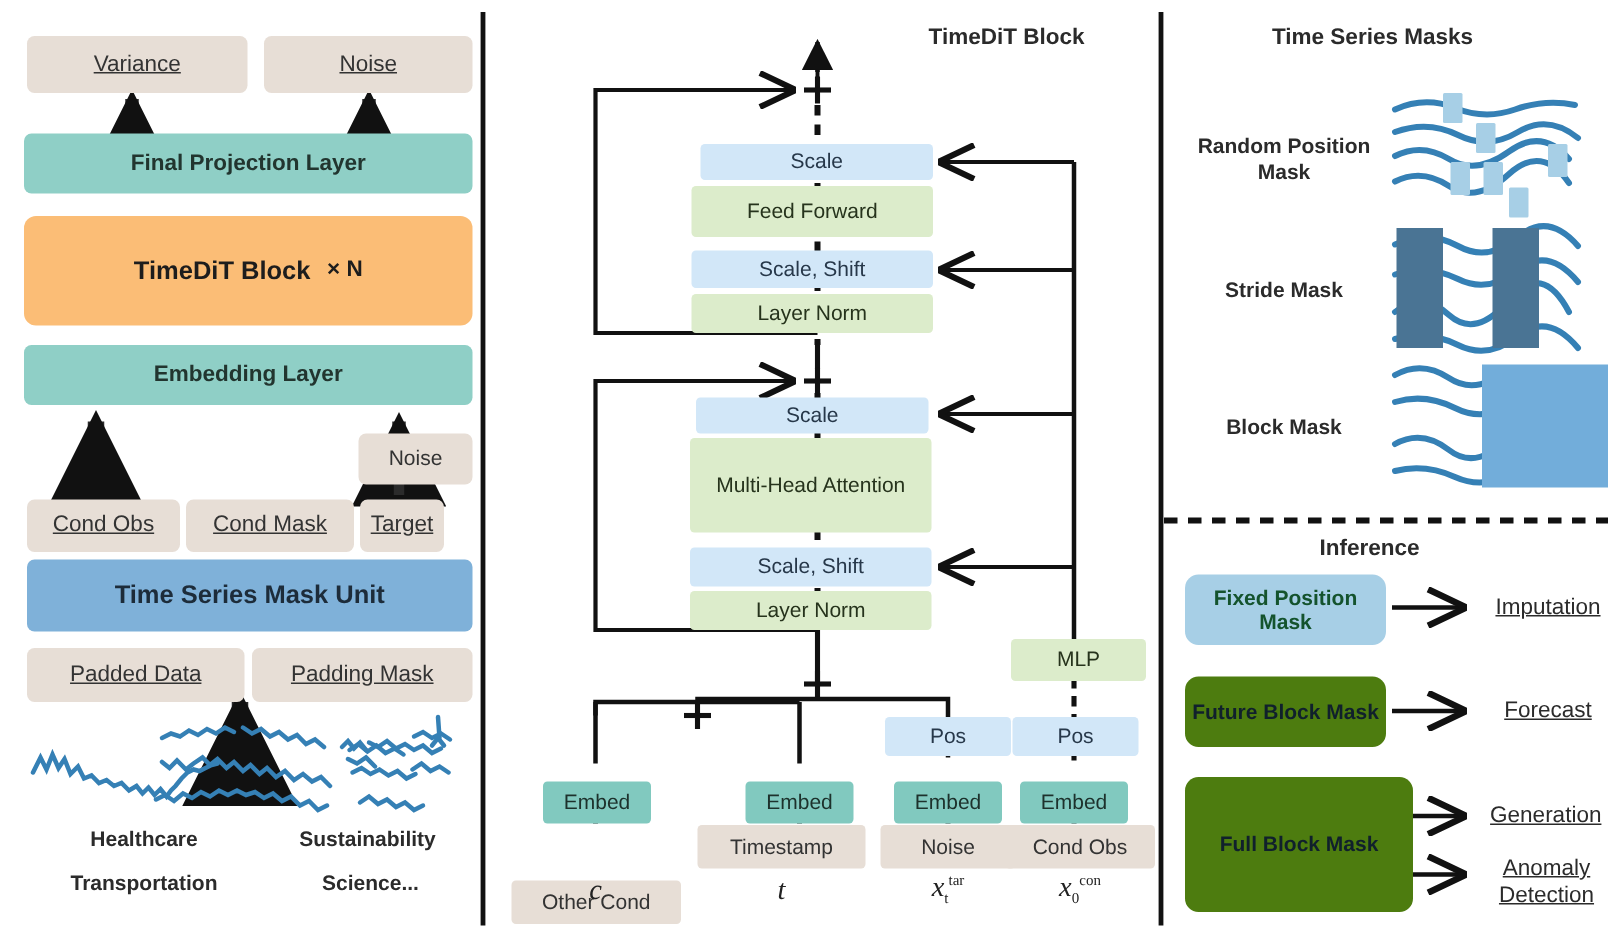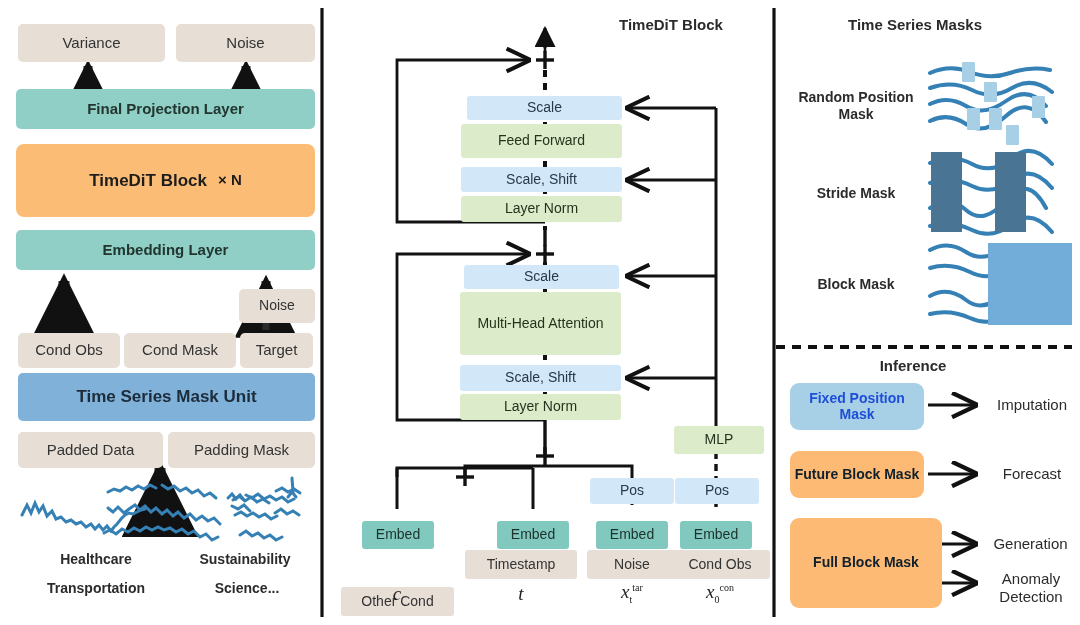--- a/index.html
+++ b/index.html
@@ -10,27 +10,27 @@
   
   .box{position:absolute;display:flex;align-items:center;justify-content:center;
        text-align:center;border-radius:5px;line-height:1.12;box-sizing:border-box;}
   .tan{background:#e7ded6;color:#333;}
   .teal{background:#8fcfc6;color:#22352f;}
   .orange{background:#fbbd76;color:#1d1d1d;}
   .blue{background:#7fb1d9;color:#1d2c3a;}
   .lblue{background:#d2e7f8;color:#27384a;}
   .green{background:#dceccb;color:#26331c;}
   .embedteal{background:#81c9bf;color:#1d312c;margin-top:12px;}
-  .inf-l{background:#a7cfe6;color:#1d4ed8;border-radius:9px;}
-  .inf-m{background:#fdba74;color:#10202c;border-radius:9px;}
+  .inf-l{background:#a7cfe6;color:#14532d;border-radius:9px;}
+  .inf-m{background:#4d7c0f;color:#10202c;border-radius:9px;}
   .b14{font-size:14px;font-weight:bold;}
   .b15{font-size:15px;font-weight:bold;}
   .b17{font-size:17px;font-weight:bold;}
   .r14{font-size:14px;font-weight:500;}
-  .r15{font-size:15px;font-weight:500;}
+  .r15{font-size:15px;font-weight:500;text-decoration:underline;}
 
   .label{position:absolute;display:flex;align-items:center;justify-content:center;
          text-align:center;line-height:1.2;}
 
   svg.ov{position:absolute;left:0;top:0;width:1080px;height:625px;overflow:visible;}
 
   .mathlbl{position:absolute;font-family:"Liberation Serif",serif;font-style:italic;
            font-size:19px;color:#222;text-align:center;}
   .mathlbl sup{font-size:10px;font-style:normal;}
   .mathlbl sub{font-size:10px;font-style:normal;}
@@ -190,21 +190,21 @@
   <div class="box tan r14" style="left:239px;top:289px;width:76px;height:34px;">
     <span>Noise</span>
   </div>
 
   <div class="box tan r15" style="left:18px;top:333px;width:102px;height:35px;">
     <span>Cond Obs</span>
   </div>
   <div class="box tan r15" style="left:124px;top:333px;width:112px;height:35px;">
     <span>Cond Mask</span>
   </div>
-  <div class="box tan r15" style="left:240px;top:333px;width:73px;height:35px;">
+  <div class="box tan r15" style="left:240px;top:333px;width:56px;height:35px;">
     <span>Target</span>
   </div>
 
   <div class="box blue b17" style="left:18px;top:373px;width:297px;height:48px;">
     <span>Time Series Mask Unit</span>
   </div>
 
   <div class="box tan r15" style="left:18px;top:432px;width:145px;height:36px;">
     <span>Padded Data</span>
   </div>

